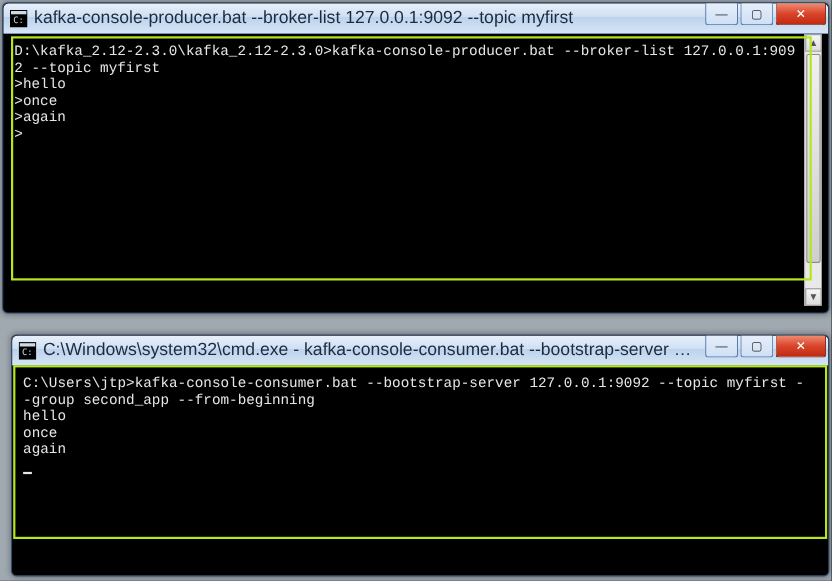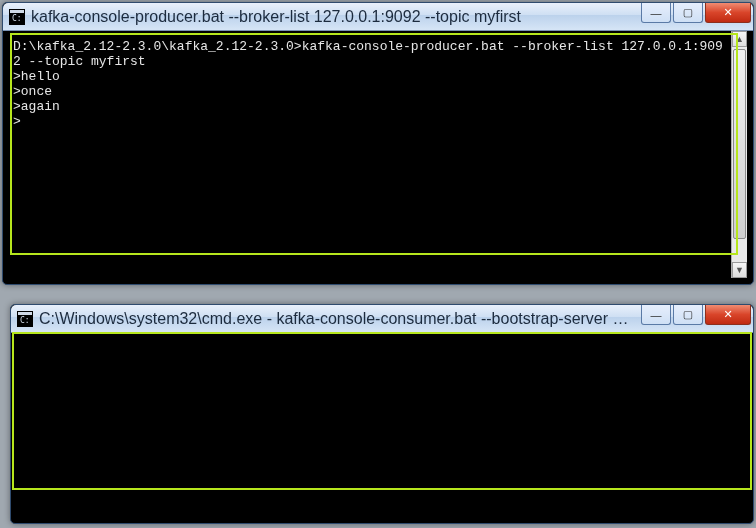--- a/index.html
+++ b/index.html
@@ -190,14 +190,23 @@
           <span>—</span>
         </div>
       <div class="tb-btn">
           <span>▢</span>
         </div>
       <div class="tb-btn close">
           <span>✕</span>
         </div>
     </div>
   </div>
+  <div class="client">
+    <div class="terminal"><span class="prompt">C:\Users\jtp&gt;kafka-console-consumer.bat --bootstrap-server 127.0.0.1:9092 --topic myfirst -</span>
+<span>-group second_app --from-beginning</span>
+<span>hello</span>
+<span>once</span>
+<span>again</span>
+<span class="cursor"></span></div>
+
+  </div>
 </div>
 <div class="highlight-box" id="hl2"></div>
 
 </body></html>

